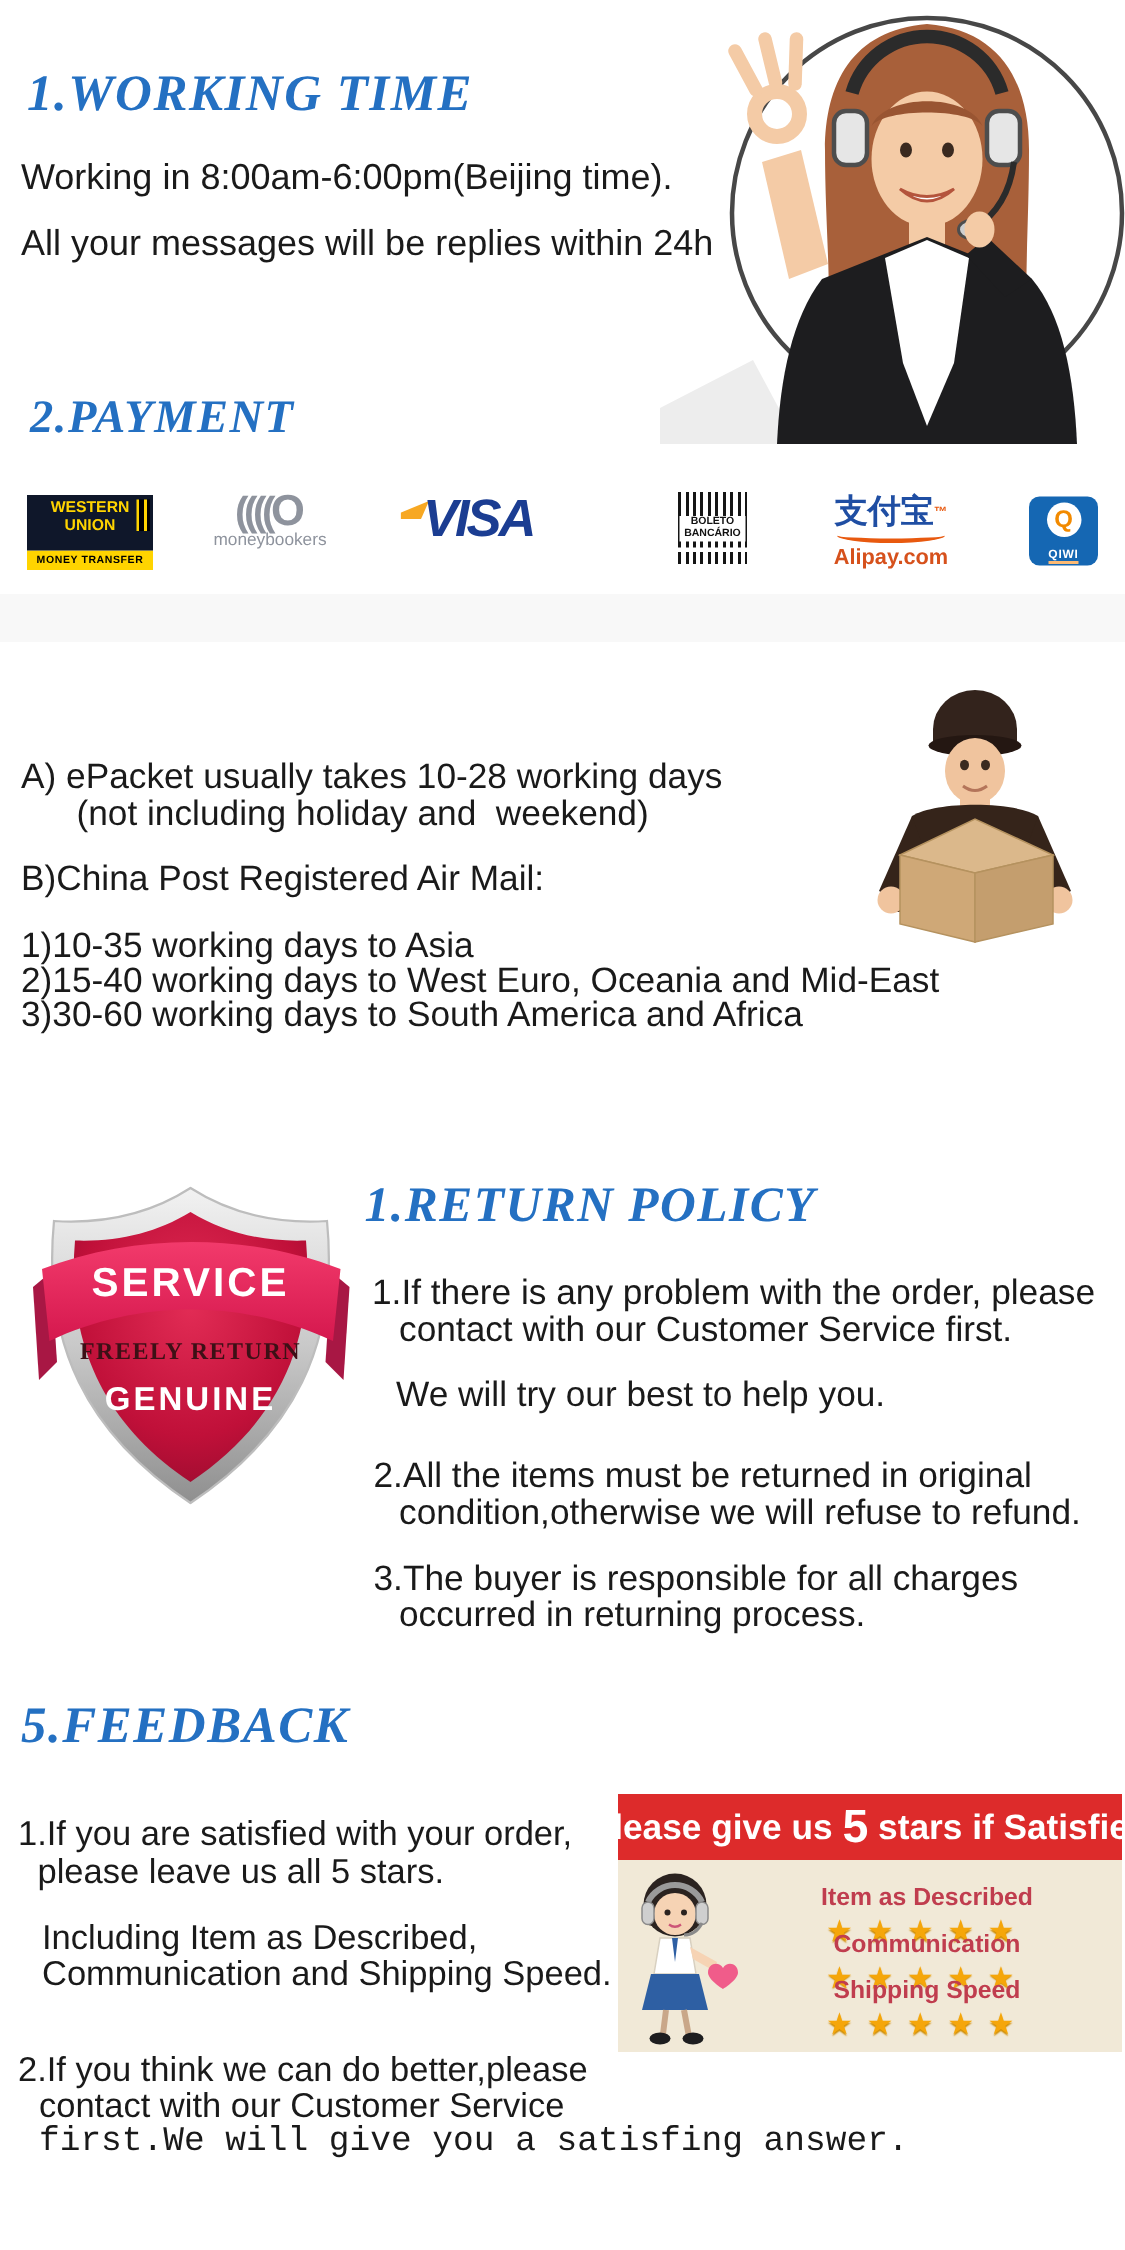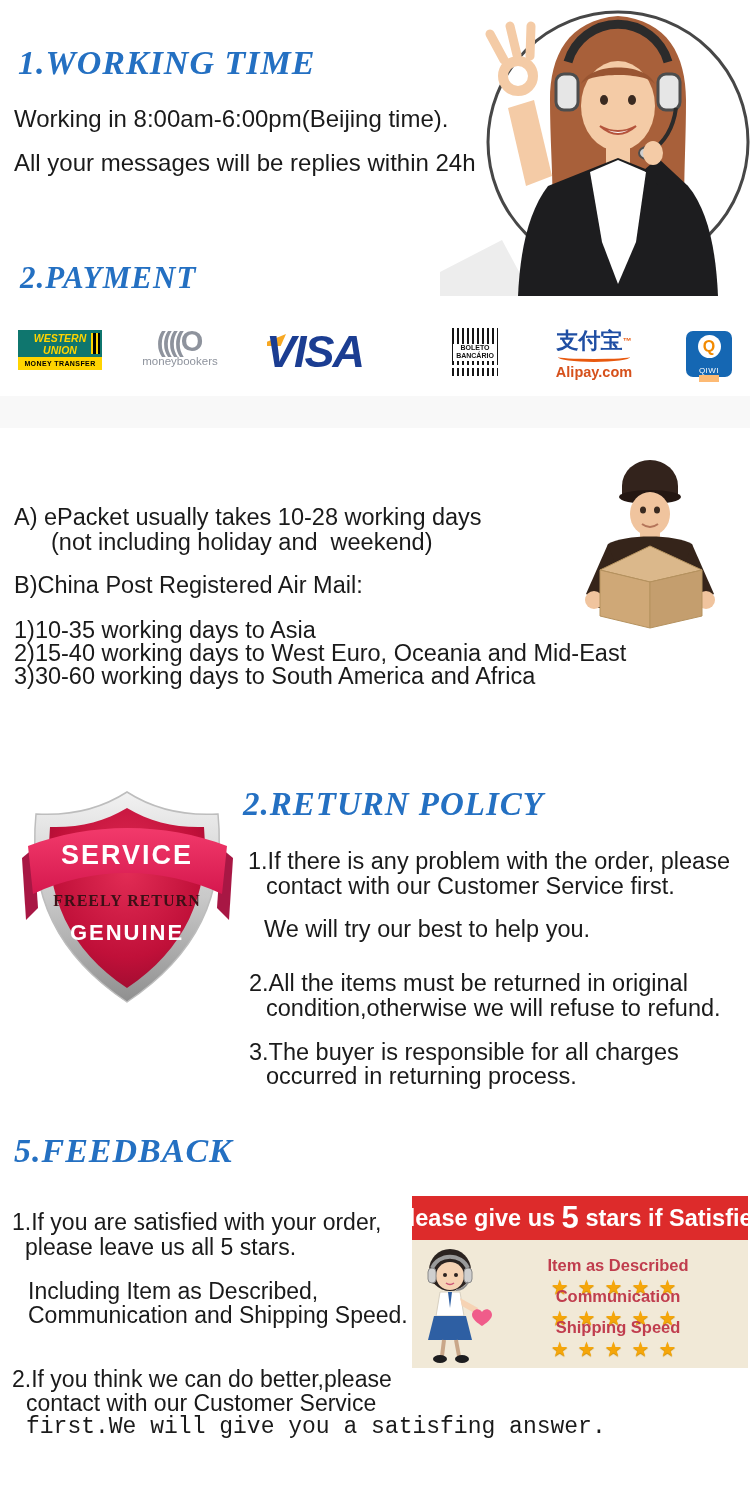--- a/index.html
+++ b/index.html
@@ -6,52 +6,52 @@
   #canvas{position:relative;width:750px;height:1500px;background:#ffffff;overflow:hidden;
           font-family:"Liberation Sans",sans-serif;color:#1a1a1a;}
   .abs{position:absolute;}
   .h-blue{position:absolute;font-family:"Liberation Serif",serif;font-style:italic;font-weight:bold;
           color:#2470c2;white-space:nowrap;letter-spacing:1px;}
   .t{position:absolute;font-size:23.5px;color:#1a1a1a;white-space:pre;line-height:1.1;}
   .band{position:absolute;left:0;top:396px;width:750px;height:32px;background:#f8f8f8;}
 
   
   .wu{position:absolute;left:18px;top:330px;width:84px;height:40px;}
-  .wu-top{position:relative;height:27px;background:#0f766e;color:#ffd400;text-align:center;
-          font-weight:bold;font-style:italic;font-size:10.5px;line-height:1.15;padding-top:2px;box-sizing:border-box;}
+  .wu-top{position:relative;height:37px;background:#0f172a;color:#ffd400;text-align:center;
+          font-weight:bold;font-size:10.5px;line-height:1.15;padding-top:2px;box-sizing:border-box;}
   .wu-bars{position:absolute;right:2px;top:3px;width:9px;height:21px;
            background:repeating-linear-gradient(90deg,#ffd400 0 2px,#000 2px 5px);}
   .wu-bot{height:13px;background:#ffd400;color:#000;font-size:7px;font-weight:bold;
           text-align:center;line-height:13px;letter-spacing:.4px;}
   .mb{position:absolute;left:140px;top:326px;width:80px;text-align:center;color:#8e939d;}
   .mb-arcs{font-size:27px;font-weight:bold;letter-spacing:-3px;line-height:30px;}
   .mb-o{font-size:29px;letter-spacing:0;}
   .mb-label{font-size:11.5px;margin-top:-2px;color:#8e939d;}
   .visa{position:absolute;left:266px;top:326px;width:116px;height:50px;}
   .visa-flag{position:absolute;left:1px;top:8px;width:19px;height:12px;background:#f7a823;
              clip-path:polygon(0 65%,100% 0,72% 100%,0 100%);}
-  .visa-word{position:absolute;left:0;top:0;font-size:45px;font-weight:900;font-style:italic;
+  .visa-word{position:absolute;left:16px;top:0;font-size:35px;font-weight:900;font-style:italic;
              color:#1b3d92;letter-spacing:-2px;font-family:"Liberation Sans",sans-serif;}
   .boleto{position:absolute;left:452px;top:328px;width:46px;height:48px;
           background:repeating-linear-gradient(90deg,#151515 0 2px,#fff 2px 5px);}
   .boleto-label{position:absolute;left:1px;right:1px;top:16px;background:#fff;color:#111;
                 font-size:7px;font-weight:bold;text-align:center;line-height:1.2;}
   .boleto-gap{position:absolute;left:0;right:0;top:37px;height:3px;background:#fff;}
   .alipay{position:absolute;left:548px;top:330px;width:92px;text-align:center;}
   .alipay-cn{font-size:22px;font-weight:bold;color:#1f4ea3;line-height:22px;}
   .alipay-tm{font-size:9px;color:#e8590f;vertical-align:top;}
   .alipay-swoosh{width:72px;height:7px;margin:0 auto;border-bottom:3px solid #e8590f;
                  border-radius:50%;}
   .alipay-en{font-size:14.5px;font-weight:bold;color:#d6511c;margin-top:2px;}
   .qiwi{position:absolute;left:686px;top:331px;width:46px;height:46px;background:#1567b3;
         border-radius:7px;text-align:center;}
   .qiwi-circle{width:23px;height:23px;border-radius:50%;background:#fff;margin:4px auto 1px;
                font-size:16px;font-weight:bold;color:#f28a00;line-height:23px;}
-  .qiwi-label{display:inline-block;color:#fff;font-size:8px;font-weight:normal;letter-spacing:.5px;
-              border-bottom:7px solid #fdba74;line-height:9px;}
+  .qiwi-label{display:inline-block;color:#fff;font-size:8px;font-weight:bold;letter-spacing:.5px;
+              border-bottom:2px solid #fdba74;line-height:9px;}
 
   
   .fcard{position:absolute;left:412px;top:1196px;width:336px;height:172px;background:#f1e9d7;}
   .fcard-banner{height:44px;background:#dd2b2b;color:#fff;display:flex;align-items:center;
                 justify-content:center;font-weight:bold;font-size:23.5px;white-space:pre;}
   .big5{font-size:31px;font-weight:bold;}
   .fcard-body{position:relative;height:128px;}
   .fcard-rows{position:absolute;left:86px;right:10px;top:16px;}
   .frow{display:flex;align-items:center;justify-content:space-between;height:31px;flex-direction:column;}
   .frow-label{color:#c03d4e;font-weight:bold;font-size:16.5px;white-space:nowrap;}
@@ -189,21 +189,21 @@
     <path d="M107,4 C135,22 165,28 198,26 C206,108 176,168 107,214 C38,168 8,108 16,26 C49,28 79,22 107,4 Z" fill="url(#silverG)" stroke="#bdbdbd" stroke-width="1.5"></path>
     <path d="M107,20 C130,34 156,40 184,39 C190,108 164,162 107,200 C50,162 24,108 30,39 C58,40 84,34 107,20 Z" fill="url(#crimsonG)"></path>
     <polygon points="2,70 14,60 18,120 6,132" fill="#a81744"></polygon>
     <polygon points="213,70 201,60 197,120 209,132" fill="#a81744"></polygon>
     <path d="M8,58 C70,34 145,34 207,58 L202,106 C142,78 72,78 13,106 Z" fill="url(#bandG)"></path>
     <text x="107" y="76" text-anchor="middle" font-size="27" font-weight="bold" fill="#ffffff" letter-spacing="2">SERVICE</text>
     <text class="serif" x="107" y="118" text-anchor="middle" font-size="16" font-weight="bold" fill="#3d1016" letter-spacing="1">FREELY RETURN</text>
     <text x="107" y="152" text-anchor="middle" font-size="22" font-weight="bold" fill="#ffffff" letter-spacing="2">GENUINE</text>
   </svg>
 
-  <div class="h-blue" style="left:243px;top:786px;font-size:33px;">2.RETURN POLICY</div>
+  <div class="h-blue" style="left:243px;top:786px;font-size:33px;">1.RETURN POLICY</div>
   <div class="t" style="left:248px;top:849px;">1.If there is any problem with the order, please</div>
   <div class="t" style="left:266px;top:874px;">contact with our Customer Service first.</div>
   <div class="t" style="left:264px;top:917px;">We will try our best to help you.</div>
   <div class="t" style="left:249px;top:971px;">2.All the items must be returned in original</div>
   <div class="t" style="left:266px;top:996px;">condition,otherwise we will refuse to refund.</div>
   <div class="t" style="left:249px;top:1040px;">3.The buyer is responsible for all charges</div>
   <div class="t" style="left:266px;top:1064px;">occurred in returning process.</div>
 
   <div class="h-blue" style="left:14px;top:1132px;font-size:34px;">5.FEEDBACK</div>
   <div class="t" style="left:12px;top:1210px;font-size:23px;">1.If you are satisfied with your order,</div>

